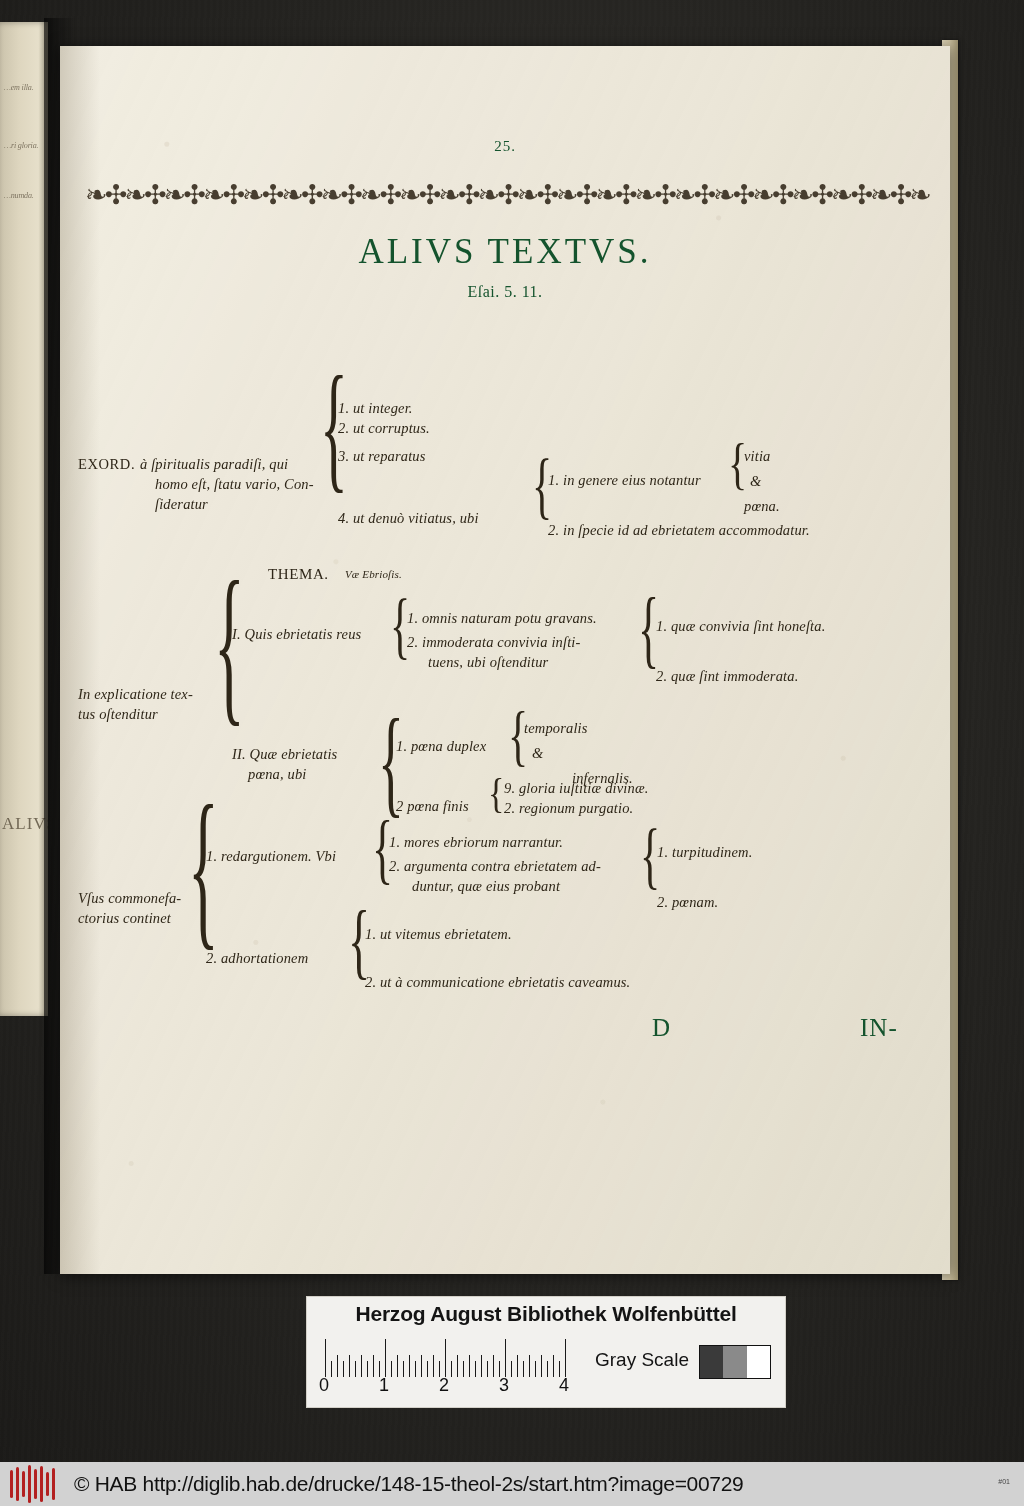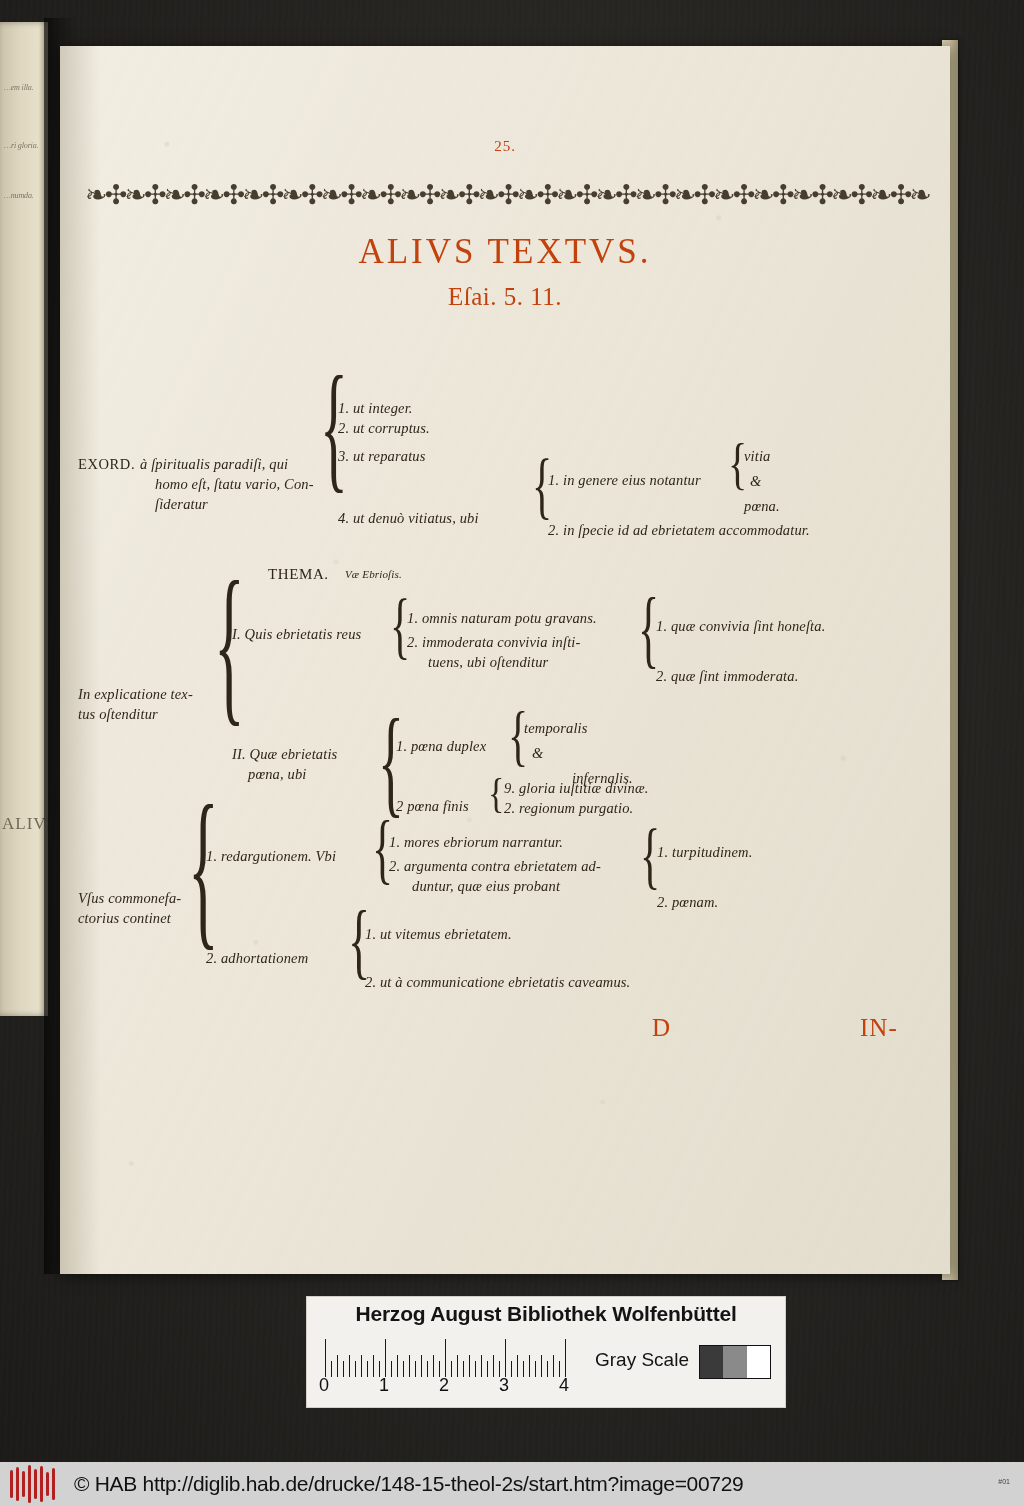--- a/index.html
+++ b/index.html
@@ -74,41 +74,41 @@
     pointer-events:none;
   }
   
   #fore-edge{
     position:absolute; left:942px; top:40px; width:16px; height:1240px;
     background:linear-gradient(90deg,#ded5b8 0%, #c8bd9c 50%, #9b906f 100%);
     box-shadow:1px 0 3px rgba(0,0,0,.5);
   }
 
   
-  .ink { color:#c2410c; }
+  .ink { color:#14532d; }
   #folio{
     position:absolute; left:0; right:0; top:92px;
     text-align:center; font-size:15px; letter-spacing:1px;
   }
 
   
   #fleuron{
     position:absolute; left:22px; right:18px; top:132px; height:34px;
     overflow:hidden; display:flex; align-items:center; justify-content:center;
     color:#3a3022; font-size:27px; line-height:1; letter-spacing:-3px;
     white-space:nowrap; opacity:.92;
   }
 
   #title{
     position:absolute; left:0; right:0; top:186px;
     text-align:center; font-size:35px; letter-spacing:3px; font-weight:400;
   }
   #citation{
     position:absolute; left:0; right:0; top:237px;
-    text-align:center; font-size:25px; letter-spacing:.5px;
+    text-align:center; font-size:16px; letter-spacing:.5px;
   }
   #subject{
     position:absolute; left:0; right:0; top:286px;
     text-align:center; font-size:22px; font-style:italic; letter-spacing:.5px;
   }
 
   
   .t{
     position:absolute;
     font-style:italic;

